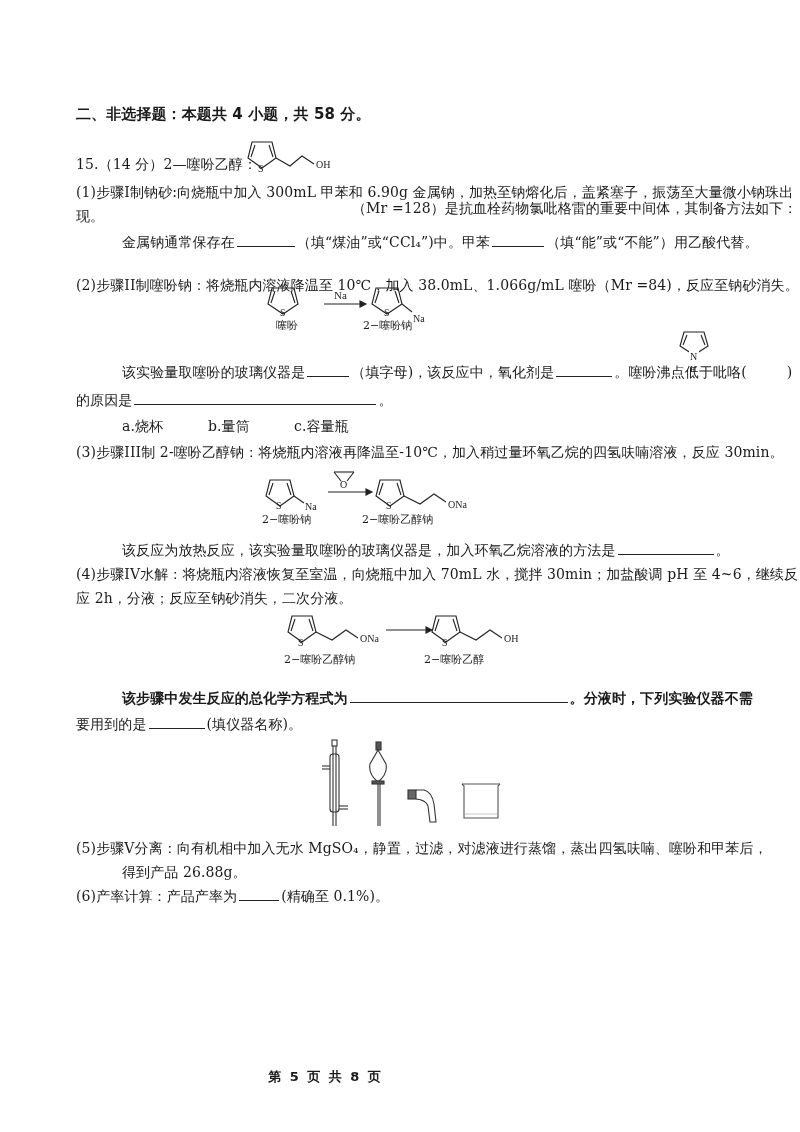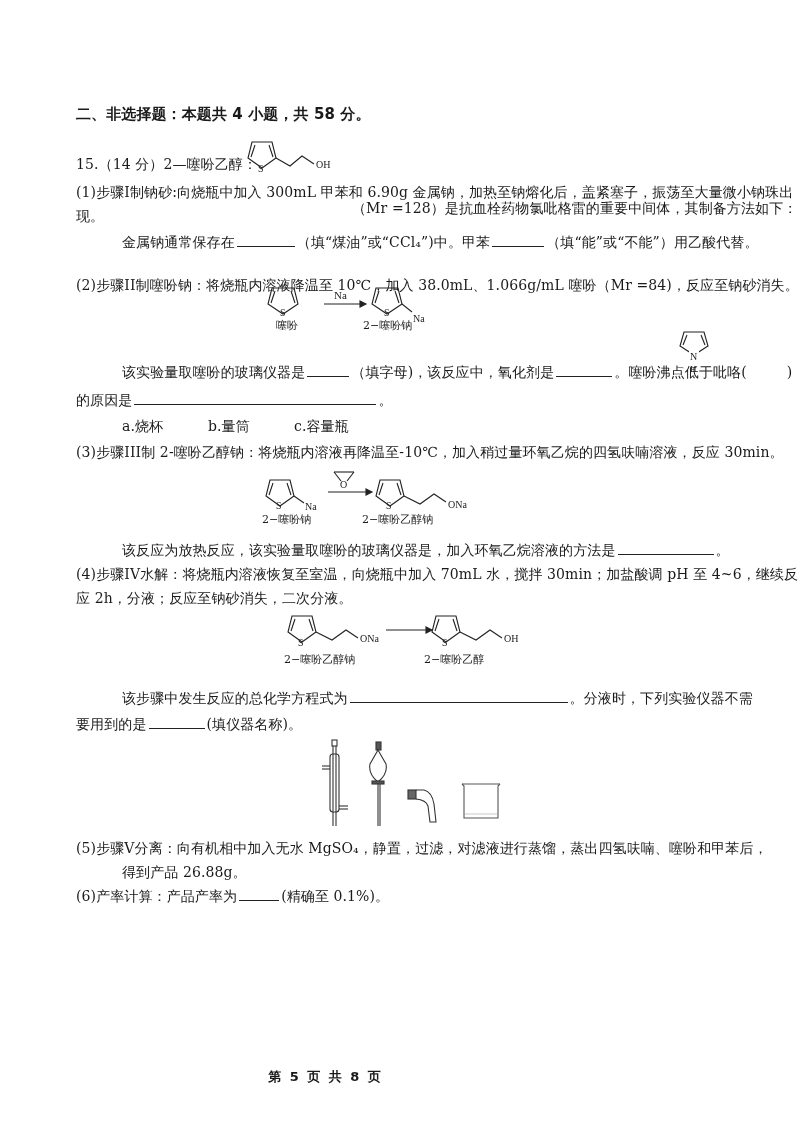--- a/index.html
+++ b/index.html
@@ -134,21 +134,21 @@
     <polyline points="178,22 194,30 208,20 220,28"></polyline>
   </g>
   <text x="16" y="36" font-size="10" fill="#222">S</text>
   <text x="78" y="32" font-size="10" fill="#222">ONa</text>
   <text x="160" y="36" font-size="10" fill="#222">S</text>
   <text x="222" y="32" font-size="10" fill="#222">OH</text>
 </svg>
 <div class="mol-label" style="left:284px; top:654px;">2−噻吩乙醇钠</div>
 <div class="mol-label" style="left:424px; top:654px;">2−噻吩乙醇</div>
 
-<div class="line indent" style="top:688px;">
+<div class="line indent" style="top:688px;font-weight:bold;">
   <span>该步骤中发生反应的总化学方程式为</span><span class="blank" style="width:218px;"></span><span>。分液时，下列实验仪器不需</span>
 </div>
 <div class="line" style="top:714px;">
   <span>要用到的是</span><span class="blank" style="width:56px;"></span><span>(填仪器名称)。</span>
 </div>
 
 <svg class="abs" style="left:308px; top:738px;" width="200" height="92">
   <g fill="none" stroke="#333" stroke-width="1.1">
     <rect x="24" y="2" width="5" height="6"></rect>
     <line x1="25" y1="8" x2="25" y2="88"></line>

